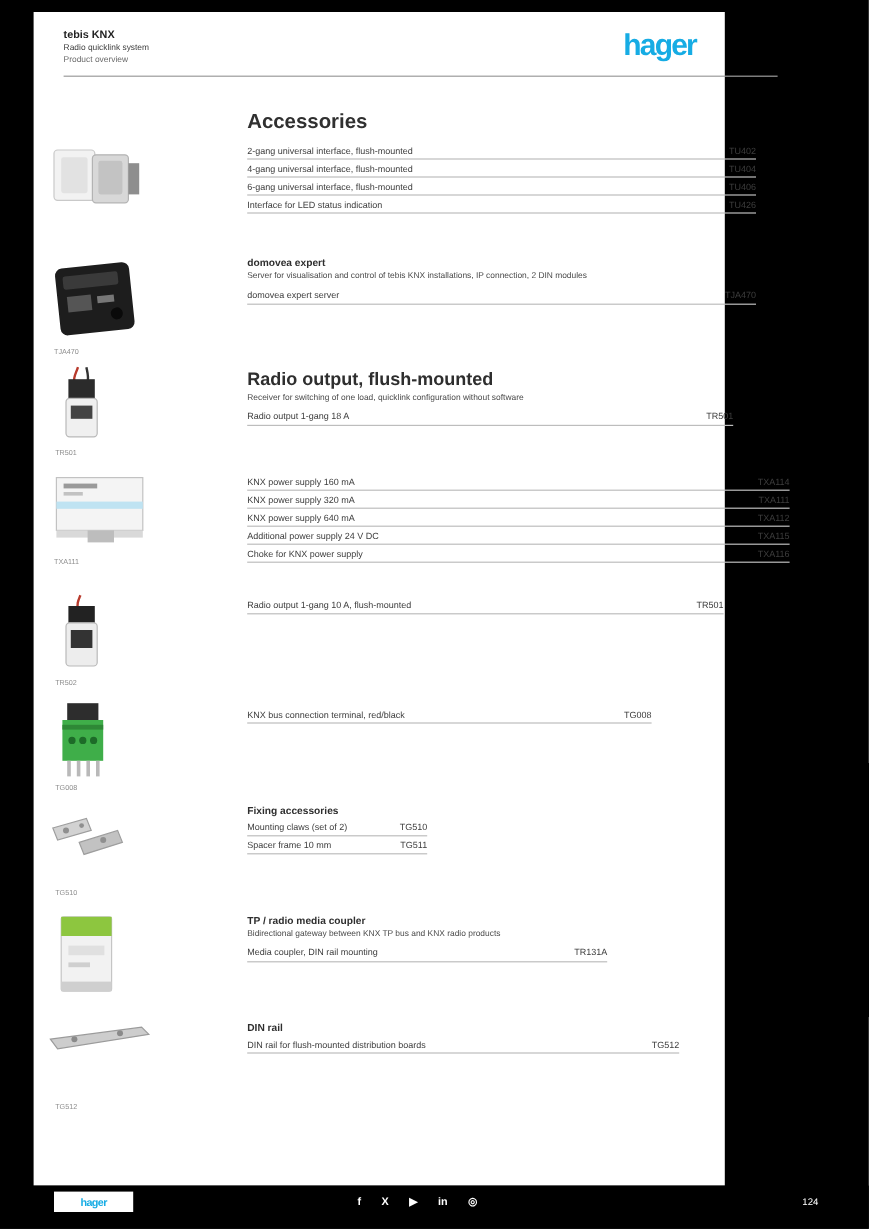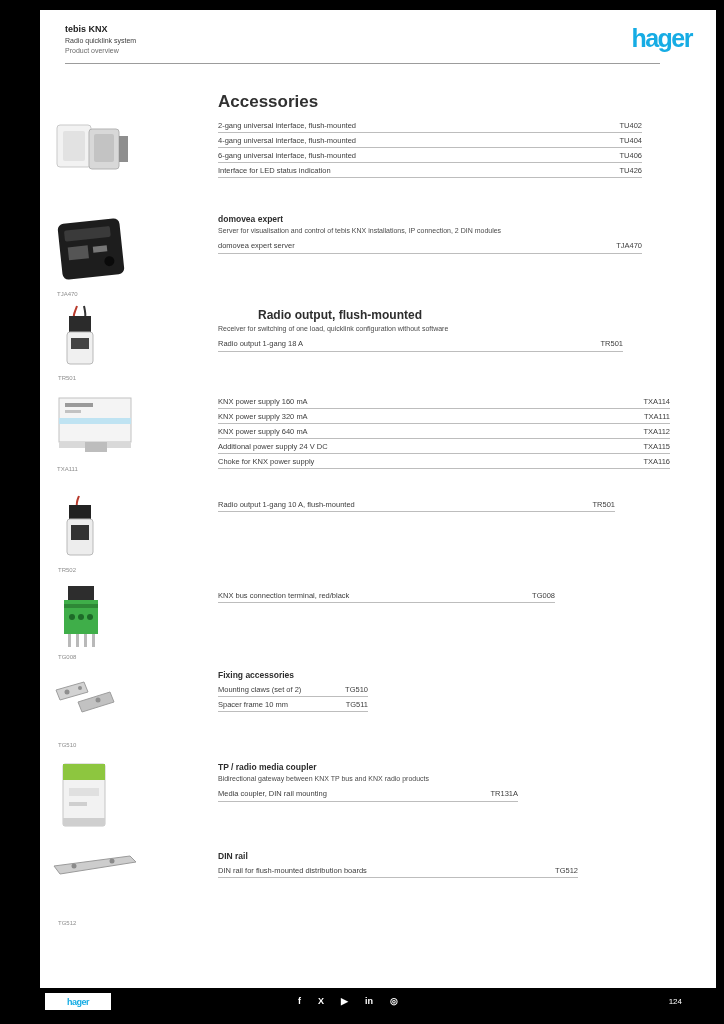--- a/index.html
+++ b/index.html
@@ -4,22 +4,22 @@
 <style>
   * { box-sizing: border-box; margin: 0; padding: 0; }
   html, body { width: 724px; height: 1024px; }
   body {
     background: #000;
     position: relative;
     font-family: "Liberation Sans", sans-serif;
     overflow: hidden;
   }
   .page {
-    position: absolute; left: 40px; top: 10px;
-    width: 676px; height: 978px;
+    position: absolute; left: 28px; top: 10px;
+    width: 576px; height: 978px;
     background: #ffffff;
   }
   
   .h-line1 { position: absolute; left: 25px; top: 14px; font-size: 9px; font-weight: bold; color: #222; }
   .h-line2 { position: absolute; left: 25px; top: 27px; font-size: 7px; color: #3e3e3e; }
   .h-line3 { position: absolute; left: 25px; top: 37px; font-size: 7px; color: #6a6a6a; }
   .logo    { position: absolute; right: 24px; top: 14px; font-size: 25px; font-weight: bold;
              letter-spacing: -1.5px; color: #16ACE4; }
   .h-rule  { position: absolute; left: 25px; top: 53px; width: 595px; height: 1px; background: #9c9c9c; }
   
@@ -112,21 +112,21 @@
     <svg viewBox="0 0 46 68">
       <path d="M19 2 C17 8 15 10 16 14" stroke="#b83a2c" fill="none" stroke-width="2"></path>
       <path d="M26 2 C27 7 28 10 27 14" stroke="#333" fill="none" stroke-width="2"></path>
       <rect x="11" y="12" width="22" height="16" fill="#2b2b2b"></rect>
       <rect x="9" y="28" width="26" height="32" rx="3" fill="#f0f0f0" stroke="#b9b9b9"></rect>
       <rect x="13" y="34" width="18" height="11" fill="#444"></rect>
     </svg>
   </div>
   <span class="pcap" style="left:18px; top:365px;">TR501</span>
   <div class="ptxt" style="left:178px; top:298px; width:405px;">
-    <div class="ptitle" style="font-size:12px;margin-left:40px;">Radio output, flush-mounted</div>
+    <div class="ptitle" style="font-size:15px;">Radio output, flush-mounted</div>
     <div class="pdesc">Receiver for switching of one load, quicklink configuration without software</div>
     <div class="trow">
       <span class="td">Radio output 1-gang 18 A</span>
       <span class="tr">TR501</span>
     </div>
   </div>
 
   <div class="pimg" style="left:15px; top:384px; width:80px; height:60px;">
     <svg viewBox="0 0 80 60">
       <rect x="4" y="4" width="72" height="44" fill="#f4f4f4" stroke="#c2c2c2"></rect>

